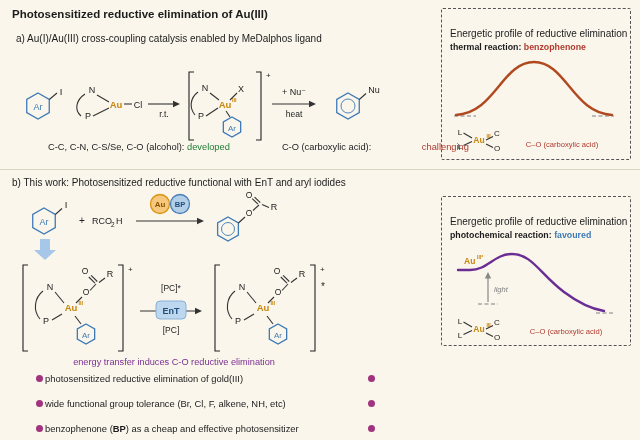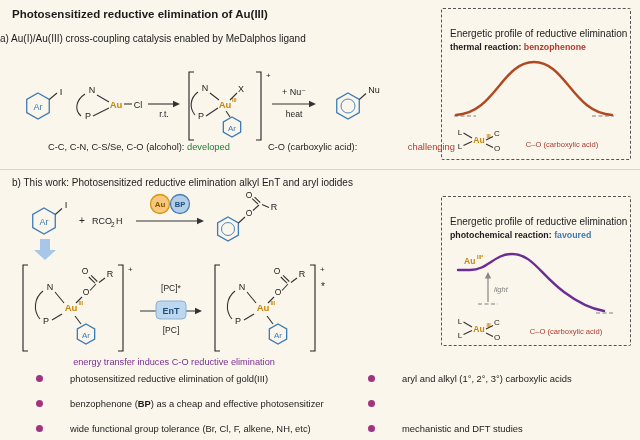--- a/index.html
+++ b/index.html
@@ -1,32 +1,32 @@
 <!DOCTYPE html>
 <html style="--cream: #faf6ec; --ink: #1c1c1c; --blue: #3e7ab5; --gold: #c8860b; --red: #b03a2e; --green: #1e7d32; --purple: #7a2e8f; --magenta: #a2337f; --curve-a: #b0491f; --curve-b: #6b2d93; --box-border: #555555; --ent-fill: #bdd7ee; --ball-au-fill: #f6c77c; --ball-au-stroke: #d8930f; --ball-bp-fill: #b3cfe8; --ball-bp-stroke: #4a7fb5; --block-arrow: #a6c7e7;"><head>
 <meta charset="utf-8">
 <style>
   html,body{margin:0;padding:0;background:#e9e6de;}
   .page{position:relative;width:640px;height:440px;background:var(--cream,#faf6ec);
         font-family:"Liberation Sans","DejaVu Sans",sans-serif;color:var(--ink,#1c1c1c);overflow:hidden;}
   .abs{position:absolute;}
   .title{font-size:11.5px;font-weight:bold;text-align:right;}
   .heading{font-size:10px;}
-  .statusline{font-size:9.3px;display:flex;gap:38px;white-space:nowrap;}
+  .statusline{font-size:9.3px;display:flex;gap:52px;white-space:nowrap;}
   .green{color:var(--green,#1e7d32);}
   .redtxt{color:var(--red,#b03a2e);padding-left:48px;}
   .divider{position:absolute;left:0;right:0;top:169px;height:1px;background:#ddd5c3;}
   .dashedbox{border:1.2px dashed var(--box-border,#555);border-radius:2px;padding:7px 8px;box-sizing:border-box;background:transparent;}
   .boxtitle{font-size:10px;white-space:nowrap;margin-bottom:3px;margin-top:12px;}
   .boxlabel{font-size:8.8px;margin-bottom:2px;}
   .boxlabel b{font-weight:bold;}
   .verdict-a{color:var(--red,#b03a2e);font-weight:600;}
   .verdict-b{color:var(--blue,#3e7ab5);font-weight:600;margin-top:28px;}
   .bullet-col{display:block;}
-  .bullet-row{display:flex;align-items:center;gap:27px;height:25px;text-align:right;}
+  .bullet-row{display:flex;align-items:center;gap:2px;height:25px;text-align:right;}
   .dot{width:7px;height:7px;border-radius:50%;background:var(--magenta,#a2337f);flex:0 0 auto;}
   .bullet-text{font-size:9.4px;white-space:nowrap;}
   .purplecap{fill:var(--purple,#7a2e8f);}
   svg text{fill:#222;font-family:"Liberation Sans","DejaVu Sans",sans-serif;}
   .t-blue{fill:var(--blue,#3e7ab5);}
   .t-gold{fill:var(--gold,#c8860b);font-weight:bold;}
   .t-red{fill:var(--red,#b03a2e);}
   .t-gray{fill:#808080;}
   .t-auball{fill:#8a5400;font-weight:bold;}
   .t-bpball{fill:#1f4e79;font-weight:bold;}
@@ -44,21 +44,21 @@
   .ball-bp{fill:var(--ball-bp-fill,#b3cfe8);stroke:var(--ball-bp-stroke,#4a7fb5);stroke-width:1.3;}
   .blockarrow{fill:var(--block-arrow,#a6c7e7);}
 </style>
 </head>
 <body>
 
 <div class="page">
 
   <div class="abs title" style="left:12px;top:8px">Photosensitized reductive elimination of Au(III)</div>
 
-  <div class="abs heading" style="left:0;top:33px">a) Au(I)/Au(III) cross-coupling catalysis enabled by MeDalphos ligand</div>
+  <div class="abs heading" style="left:16px;top:33px">a) Au(I)/Au(III) cross-coupling catalysis enabled by MeDalphos ligand</div>
 
   <svg class="abs" style="left:8px;top:48px" width="430" height="96" viewBox="0 0 430 96">
     <g>
       <polygon class="ring" points="30,45 41.26,51.5 41.26,64.5 30,71 18.74,64.5 18.74,51.5"></polygon>
       <text x="30" y="61.5" text-anchor="middle" font-size="9" class="t-blue">Ar</text>
       <line class="ln" x1="41.3" y1="51.5" x2="49" y2="45"></line>
       <text x="53" y="47" text-anchor="middle" font-size="9.5">I</text>
     </g>
     <g>
       <path class="ln" d="M 77,46 C 68,52 66,62 73,68"></path>
@@ -129,21 +129,21 @@
         <text x="47" y="82" text-anchor="middle" font-size="8">C</text>
         <line class="ln" x1="36" y1="90" x2="43" y2="93.5"></line>
         <text x="47" y="97" text-anchor="middle" font-size="8">O</text>
       </g>
       <text x="112" y="93" text-anchor="middle" font-size="7.6" class="t-red">C–O (carboxylic acid)</text>
     </svg>
   </div>
 
   <div class="divider"></div>
 
-  <div class="abs heading" style="left:12px;top:177px">b) This work: Photosensitized reductive elimination alkyl EnT and aryl iodides</div>
+  <div class="abs heading" style="left:12px;top:177px">b) This work: Photosensitized reductive functional with EnT and aryl iodides</div>
 
   <svg class="abs" style="left:6px;top:191px" width="432" height="178" viewBox="0 0 432 178">
     <g>
       <polygon class="ring" points="38,17 49.26,23.5 49.26,36.5 38,43 26.74,36.5 26.74,23.5"></polygon>
       <text x="38" y="33.5" text-anchor="middle" font-size="9" class="t-blue">Ar</text>
       <line class="ln" x1="49.3" y1="23.5" x2="56" y2="17.5"></line>
       <text x="60" y="17" text-anchor="middle" font-size="9.5">I</text>
     </g>
     <text x="76" y="33" text-anchor="middle" font-size="10">+</text>
     <g>
@@ -261,35 +261,33 @@
     </svg>
   </div>
 
   <div class="abs bullet-col" style="left:36px;top:366px">
     <div class="bullet-row">
       <span class="dot"></span>
       <span class="bullet-text">photosensitized reductive elimination of gold(III)</span>
     </div>
     <div class="bullet-row">
       <span class="dot"></span>
+      <span class="bullet-text">wide functional group tolerance (Br, Cl, F, alkene, NH, etc)</span>
+    </div>
+    <div class="bullet-row">
+      <span class="dot"></span>
       <span class="bullet-text"><span>benzophenone (</span><b>BP</b><span>) as a cheap and effective photosensitizer</span></span>
     </div>
-    <div class="bullet-row">
-      <span class="dot"></span>
-      <span class="bullet-text">wide functional group tolerance (Br, Cl, F, alkene, NH, etc)</span>
-    </div>
   </div>
 
   <div class="abs bullet-col" style="left:368px;top:366px">
     <div class="bullet-row">
       <span class="dot"></span>
-      <span class="bullet-text">aryl and alkyl (1°, 2°, 3°) carboxylic acids</span>
-    </div>
-    <div class="bullet-row">
-      <span class="dot"></span>
-    </div>
-    <div class="bullet-row">
-      <span class="dot"></span>
-      <span class="bullet-text">mechanistic and DFT studies</span>
+    </div>
+    <div class="bullet-row">
+      <span class="dot"></span>
+    </div>
+    <div class="bullet-row">
+      <span class="dot"></span>
     </div>
   </div>
 
 </div>
 
 </body></html>

